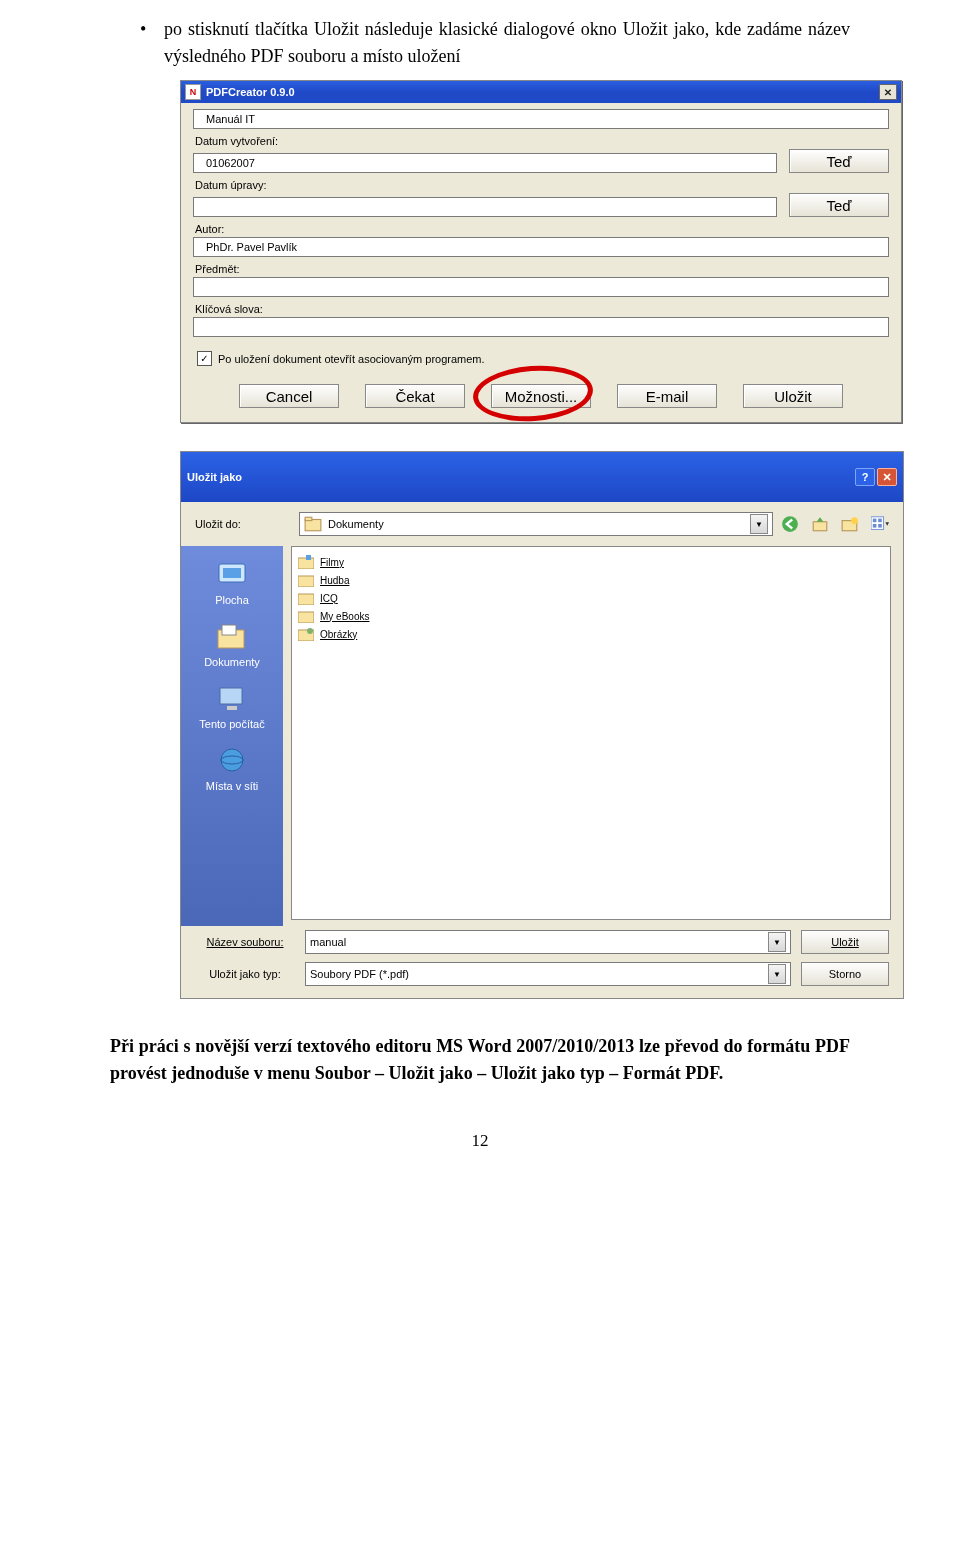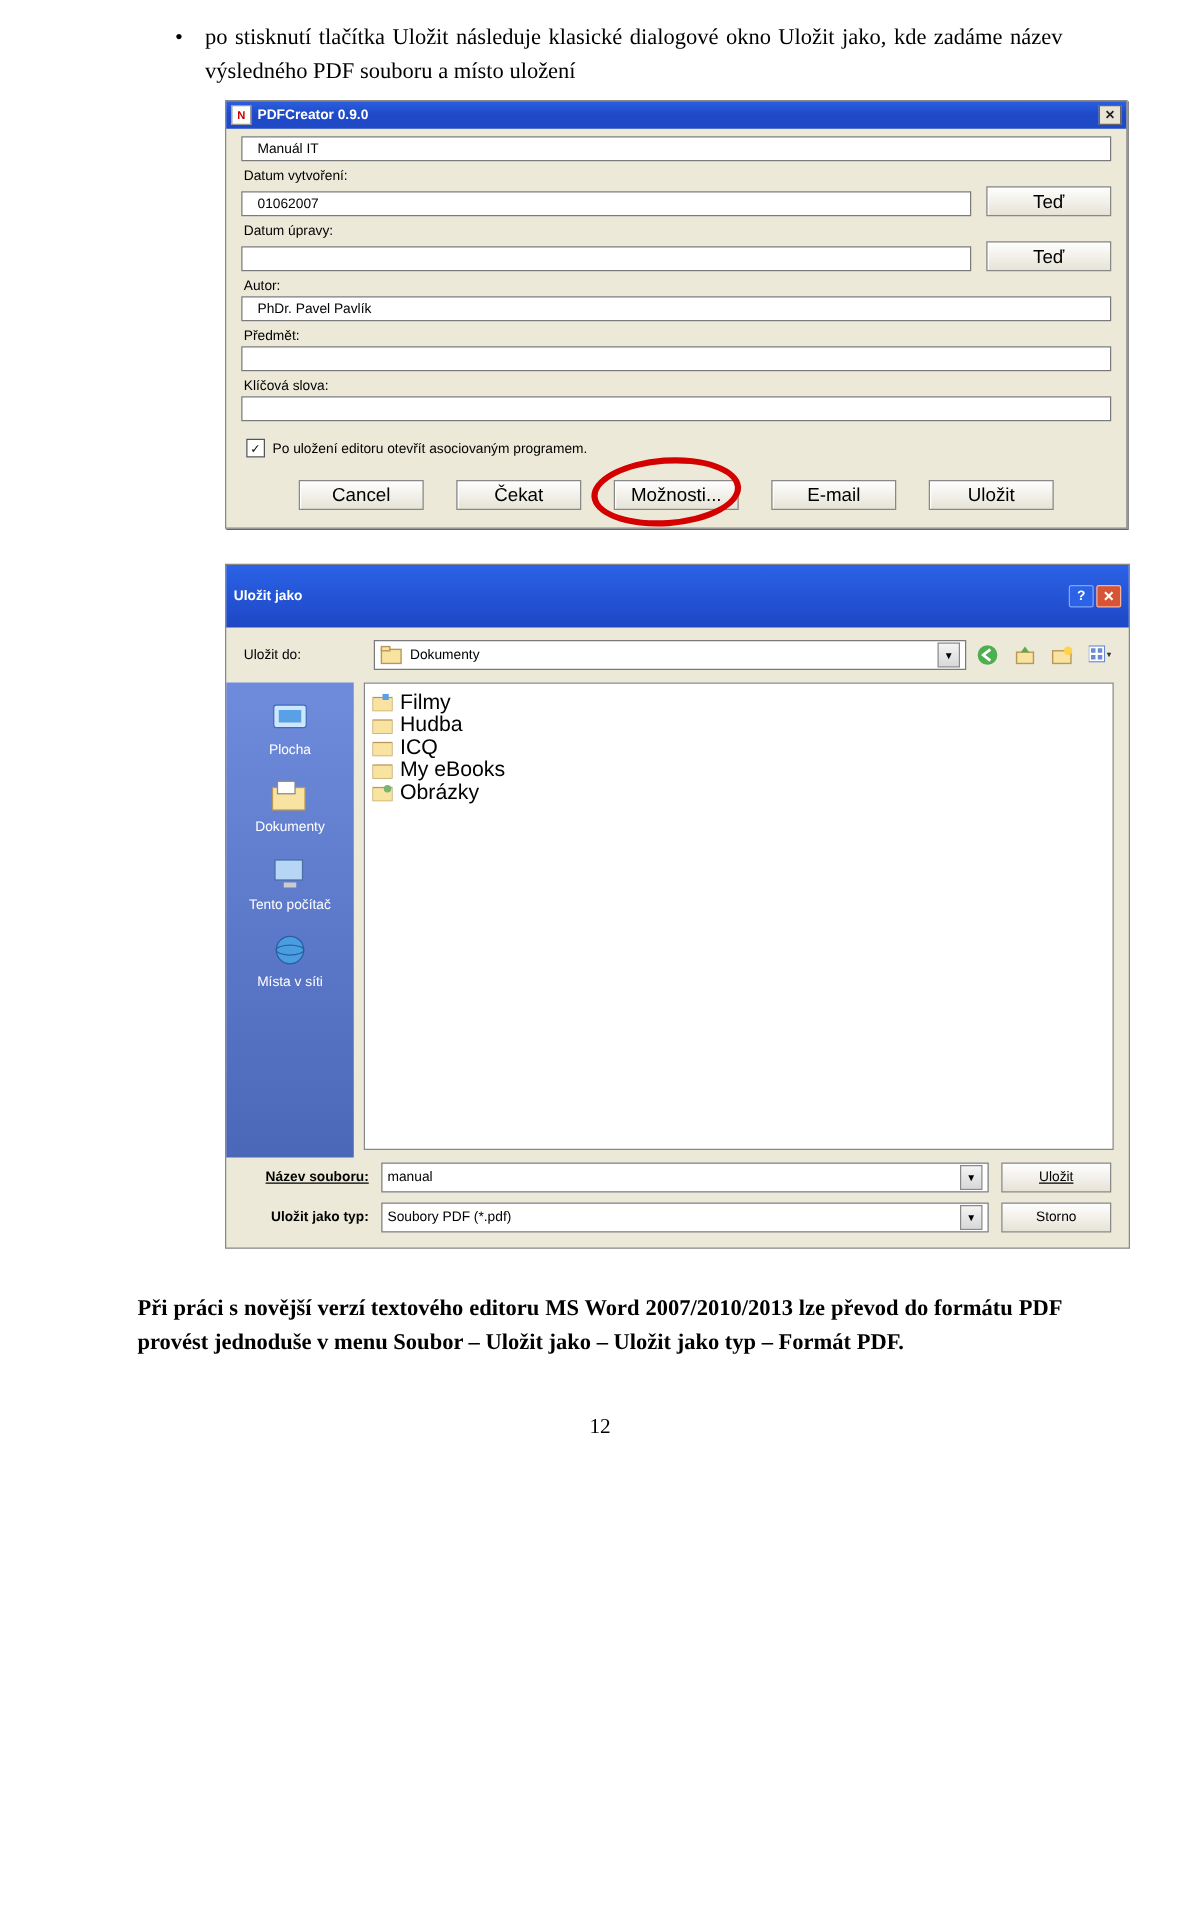--- a/index.html
+++ b/index.html
@@ -136,24 +136,24 @@
     width:102px;background:linear-gradient(#6f8bdc,#4b68b8);
     color:#fff;padding:6px 0;
   }
   .place{display:flex;flex-direction:column;align-items:center;gap:4px;
     padding:8px 4px;font-size:11px;text-align:center;}
   .place .pic{width:34px;height:30px;}
   .filepane{
     flex:1;background:#fff;border:1px solid #888;margin:0 12px 6px 8px;
     min-height:360px;padding:6px;
   }
-  .fitem{display:flex;align-items:center;gap:6px;font-size:17px;height:18px;}
+  .fitem{display:flex;align-items:center;gap:6px;font-size:10px;height:18px;text-decoration:underline;}
   .fitem .fic{width:16px;height:14px;}
   .saverow{display:flex;align-items:center;gap:10px;padding:4px 14px;}
-  .saverow .lbl{width:100px;text-align:right;font-weight:bold;}
+  .saverow .lbl{width:100px;text-align:center;}
   .saverow .combo2{
     flex:1;height:22px;border:1px solid #7a7a7a;background:#fff;
     display:flex;align-items:center;padding:0 4px;font-size:11px;
   }
   .saverow .arrow2{width:16px;height:18px;background:linear-gradient(#f4f4f4,#d8d8d8);
     border:1px solid #888;display:flex;align-items:center;justify-content:center;font-size:8px;margin-left:auto;}
   .saverow .sbtn{
     width:86px;height:22px;border:1px solid #888;
     background:linear-gradient(#fefefe,#e6e3d6);display:flex;align-items:center;justify-content:center;
   }
@@ -203,21 +203,21 @@
       <input class="txtinput" value="PhDr. Pavel Pavlík" style="">
 
       <div class="field-label">Předmět:</div>
       <input class="txtinput" value="" style="">
 
       <div class="field-label">Klíčová slova:</div>
       <input class="txtinput" value="" style="">
 
       <div class="chkrow">
         <div class="chk">✓</div>
-        <span>Po uložení editoru otevřít asociovaným programem.</span>
+        <span>Po uložení dokument otevřít asociovaným programem.</span>
       </div>
 
       <div class="btnrow-wrap">
         <div class="btnrow">
           <div class="winbtn">
               <span>Cancel</span>
             </div>
           <div class="winbtn">
               <span>Čekat</span>
             </div>

